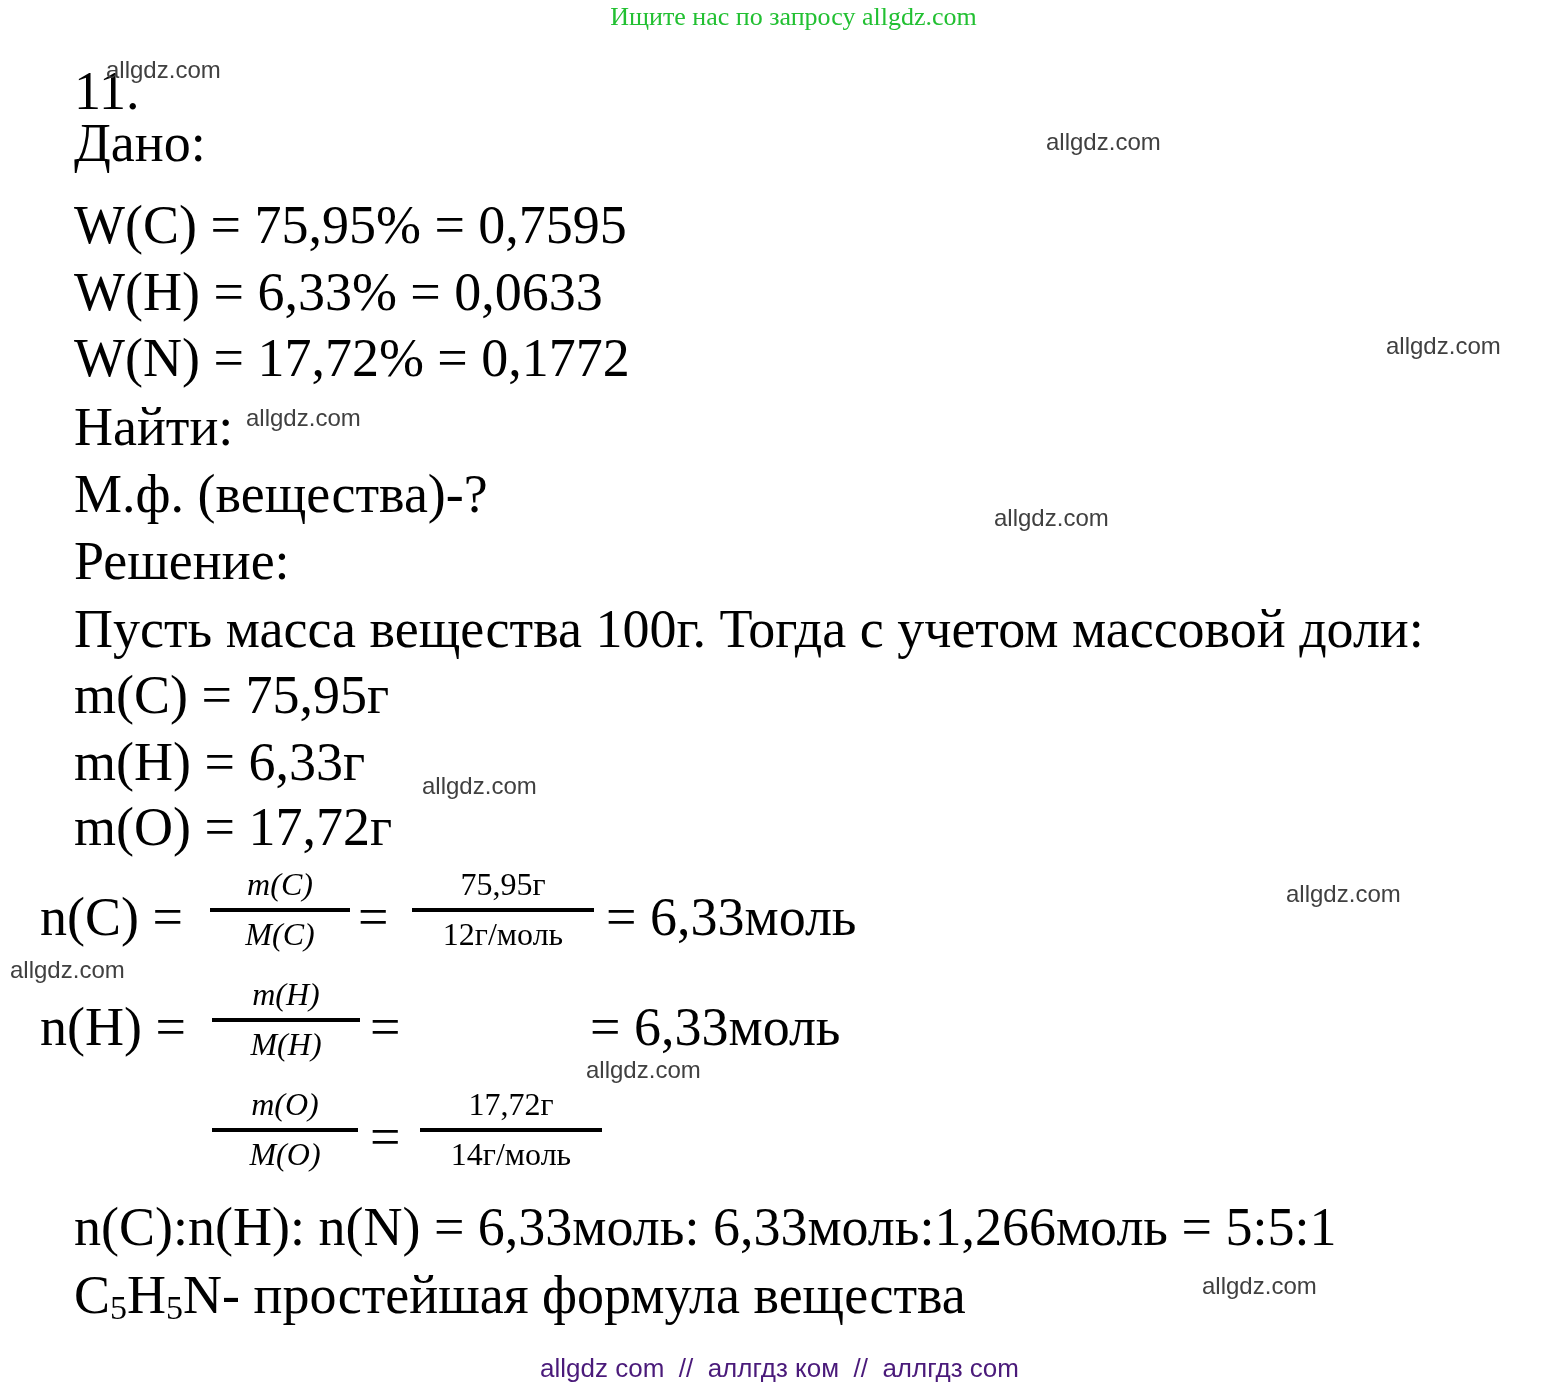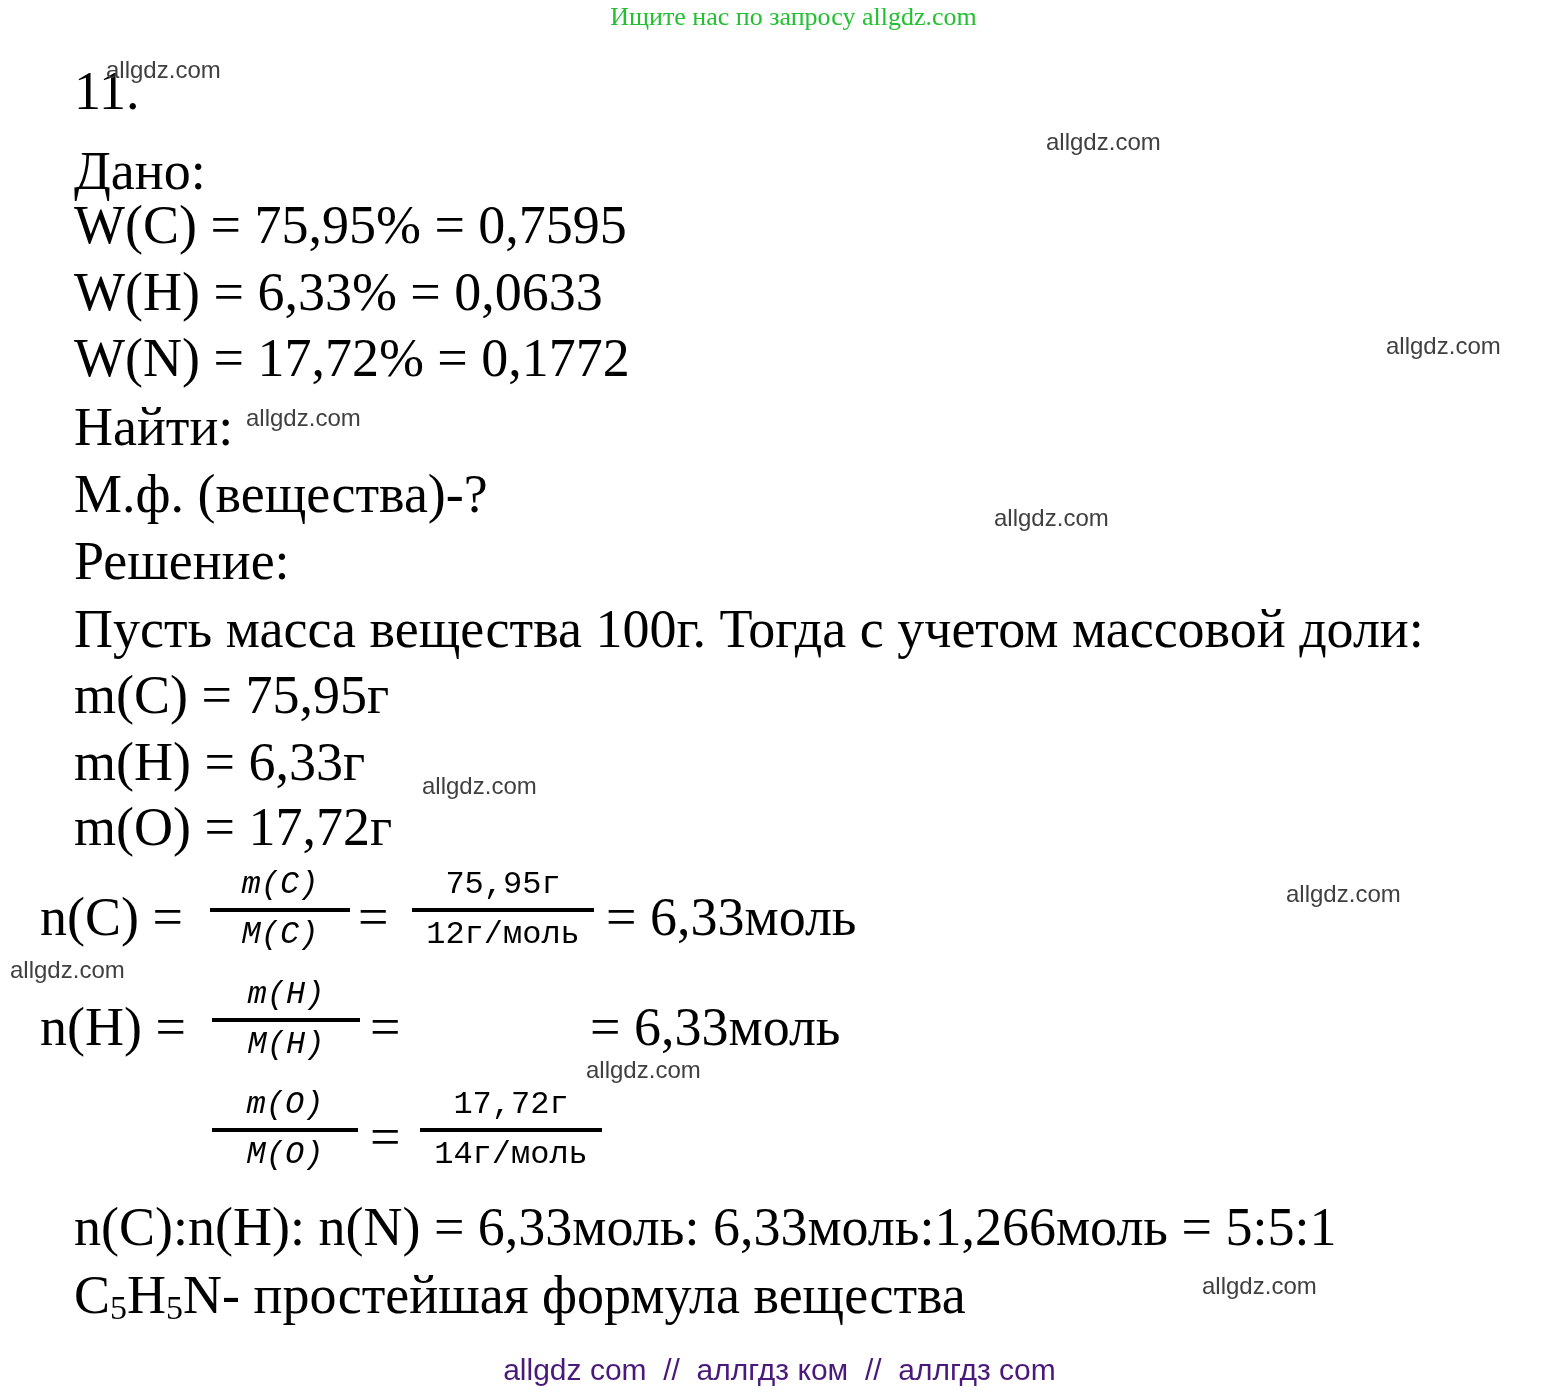--- a/index.html
+++ b/index.html
@@ -3,52 +3,52 @@
 <meta charset="utf-8">
 <style>
   html, body { margin: 0; padding: 0; background: #ffffff; }
   body { width: 1559px; height: 1392px; position: relative; overflow: hidden; }
   .banner {
     position: absolute; top: 2px; left: 0; width: 1559px; text-align: center;
     font-family: Liberation Serif, serif; font-size: 26px; color: #22c032; padding-left: 14px;
   }
   .footer {
     position: absolute; top: 1353px; left: 0; width: 1559px; text-align: center;
-    font-family: "Liberation Sans", sans-serif; font-size: 30px; color: #4a1a7a;
+    font-family: "Liberation Sans", sans-serif; font-size: 26px; color: #4a1a7a;
     white-space: pre;
   }
   .line {
     position: absolute; left: 40px;
     font-family: "Liberation Serif", serif; font-size: 54px; color: #000;
     white-space: nowrap; line-height: 1; margin-left: 34px;
   }
   .wm {
     position: absolute; font-family: Liberation Sans, sans-serif;
     font-size: 24px; color: #404040; white-space: nowrap; line-height: 1;
   }
   .eq { position: absolute; left: 40px; height: 120px;
     font-family: "Liberation Serif", serif; font-size: 54px; color: #000; white-space: nowrap; }
   .eq > span, .eq > .frac { position: absolute; }
   .frac { display: inline-block; text-align: center; }
   .frac .num, .frac .den {
-    display: block; font-family: Liberation Mono, monospace; font-size: 32px; line-height: 1.3;
+    display: block; font-family: Liberation Serif, serif; font-size: 32px; line-height: 1.3;
   }
   .frac .num.it, .frac .den.it { font-style: italic; }
   .frac .bar { display: block; height: 4px; background: #000; margin: 2px 0; }
   sub.small { font-size: 34px; vertical-align: -6px; }
 </style>
 </head>
 <body>
 
 <div class="banner">Ищите нас по запросу allgdz.com</div>
 
 <div class="line" style="top:64px">11.</div>
 <div class="wm" style="left:106px;top:58px">allgdz.com</div>
 
-<div class="line" style="top:144px">Дано:</div>
+<div class="line" style="top:116px">Дано:</div>
 <div class="wm" style="left:1046px;top:130px">allgdz.com</div>
 
 <div class="line" style="top:198px">W(C) = 75,95% = 0,7595</div>
 <div class="line" style="top:265px">W(H) = 6,33% = 0,0633</div>
 <div class="line" style="top:331px">W(N) = 17,72% = 0,1772</div>
 <div class="wm" style="left:1386px;top:334px">allgdz.com</div>
 
 <div class="line" style="top:400px">Найти:</div>
 <div class="wm" style="left:246px;top:406px">allgdz.com</div>
 

